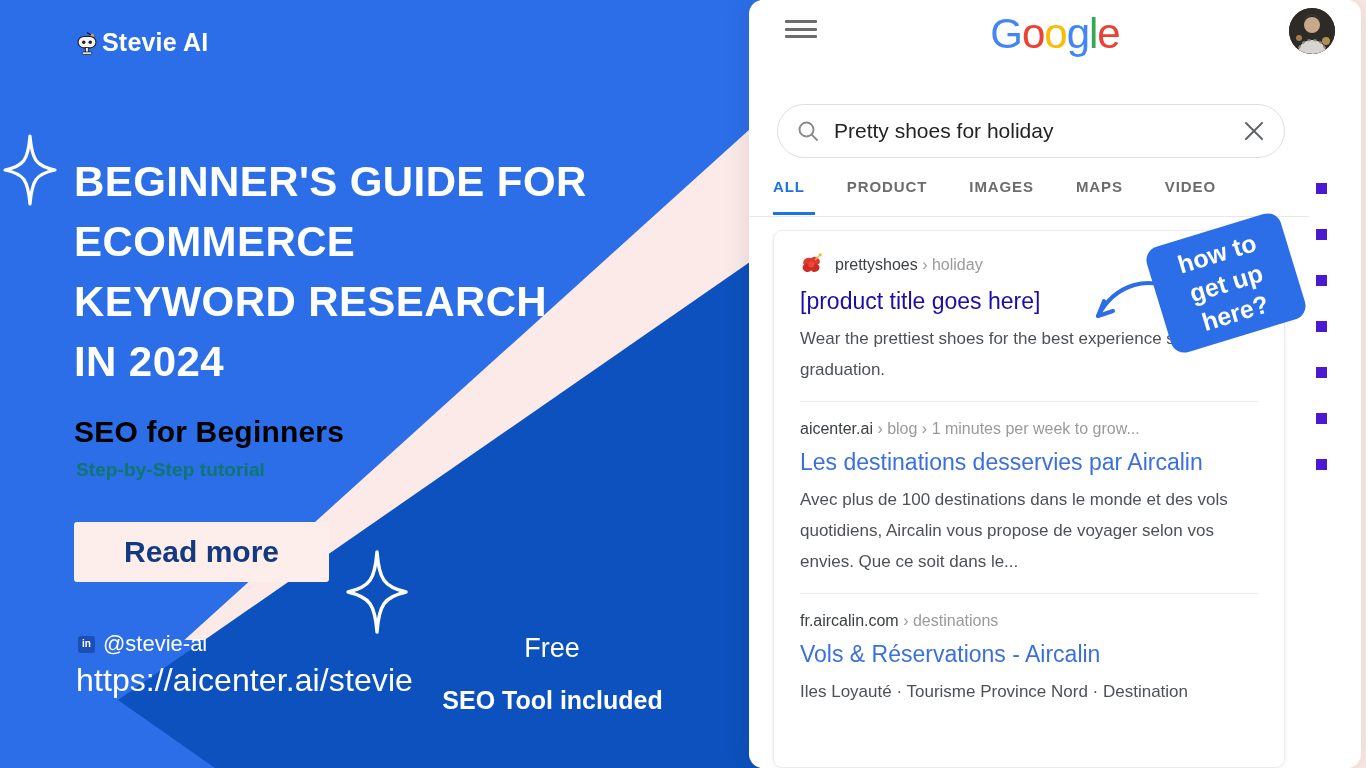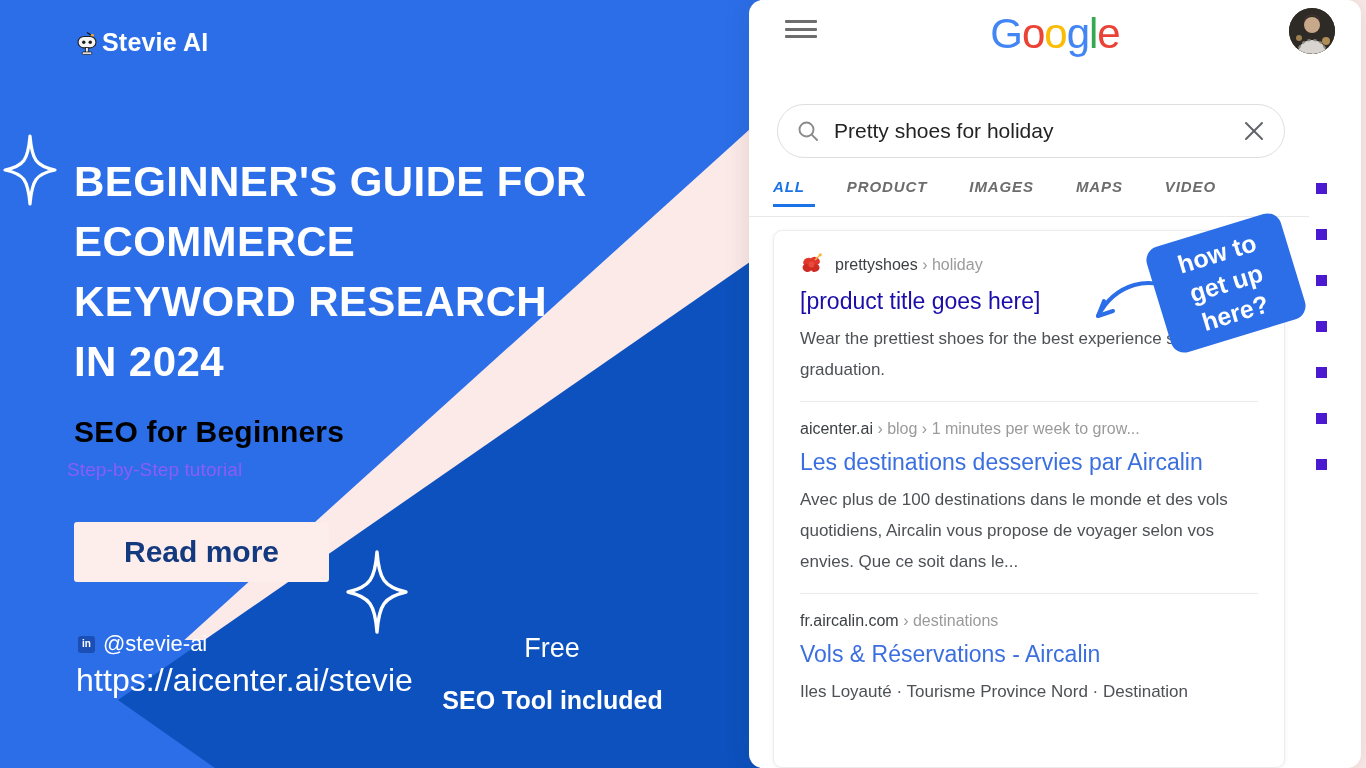--- a/index.html
+++ b/index.html
@@ -63,22 +63,22 @@
     text-transform: uppercase;
   }
   .headline .ln { display: block; white-space: nowrap; }
 
   .subtitle {
     position: absolute; left: 74px; top: 415px;
     color: #000000; font-size: 30px; font-weight: 600;
     letter-spacing: .2px;
   }
   .kicker {
-    position: absolute; left: 67px; top: 459px;
-    color: #8b5cf6; font-size: 19px; font-weight: 400;
+    position: absolute; left: 76px; top: 459px;
+    color: #0f766e; font-size: 19px; font-weight: 700;
     letter-spacing: .1px;
   }
 
   
   .cta {
     position: absolute; left: 74px; top: 522px;
     width: 255px; height: 60px;
     background: #fdeeec;
     border: none; border-radius: 3px;
     color: #13397f; font-size: 30px; font-weight: 700;
@@ -184,24 +184,23 @@
   
   .tabs {
     position: absolute; left: 24px; top: 174px;
     width: 536px; height: 42px;
     display: flex; align-items: flex-start; gap: 0;
     overflow: hidden;
   }
   .tab {
     font-size: 15px; font-weight: 600; letter-spacing: .9px;
     color: #6c6c6c; cursor: pointer;
-    padding: 4px 0 12px;
+    padding: 4px 0 20px;
     white-space: nowrap;
     position: relative;
-    font-style: italic;
   }
   .tab + .tab { margin-left: 42px; }
   .tab.active { color: #1a73e8; }
   .tab.active::after {
     content: ""; position: absolute;
     left: -10px; right: -10px; bottom: 0;
     height: 3px; background: #1a73e8;
   }
   .tabs-divider {
     position: absolute; left: 0; top: 216px;

